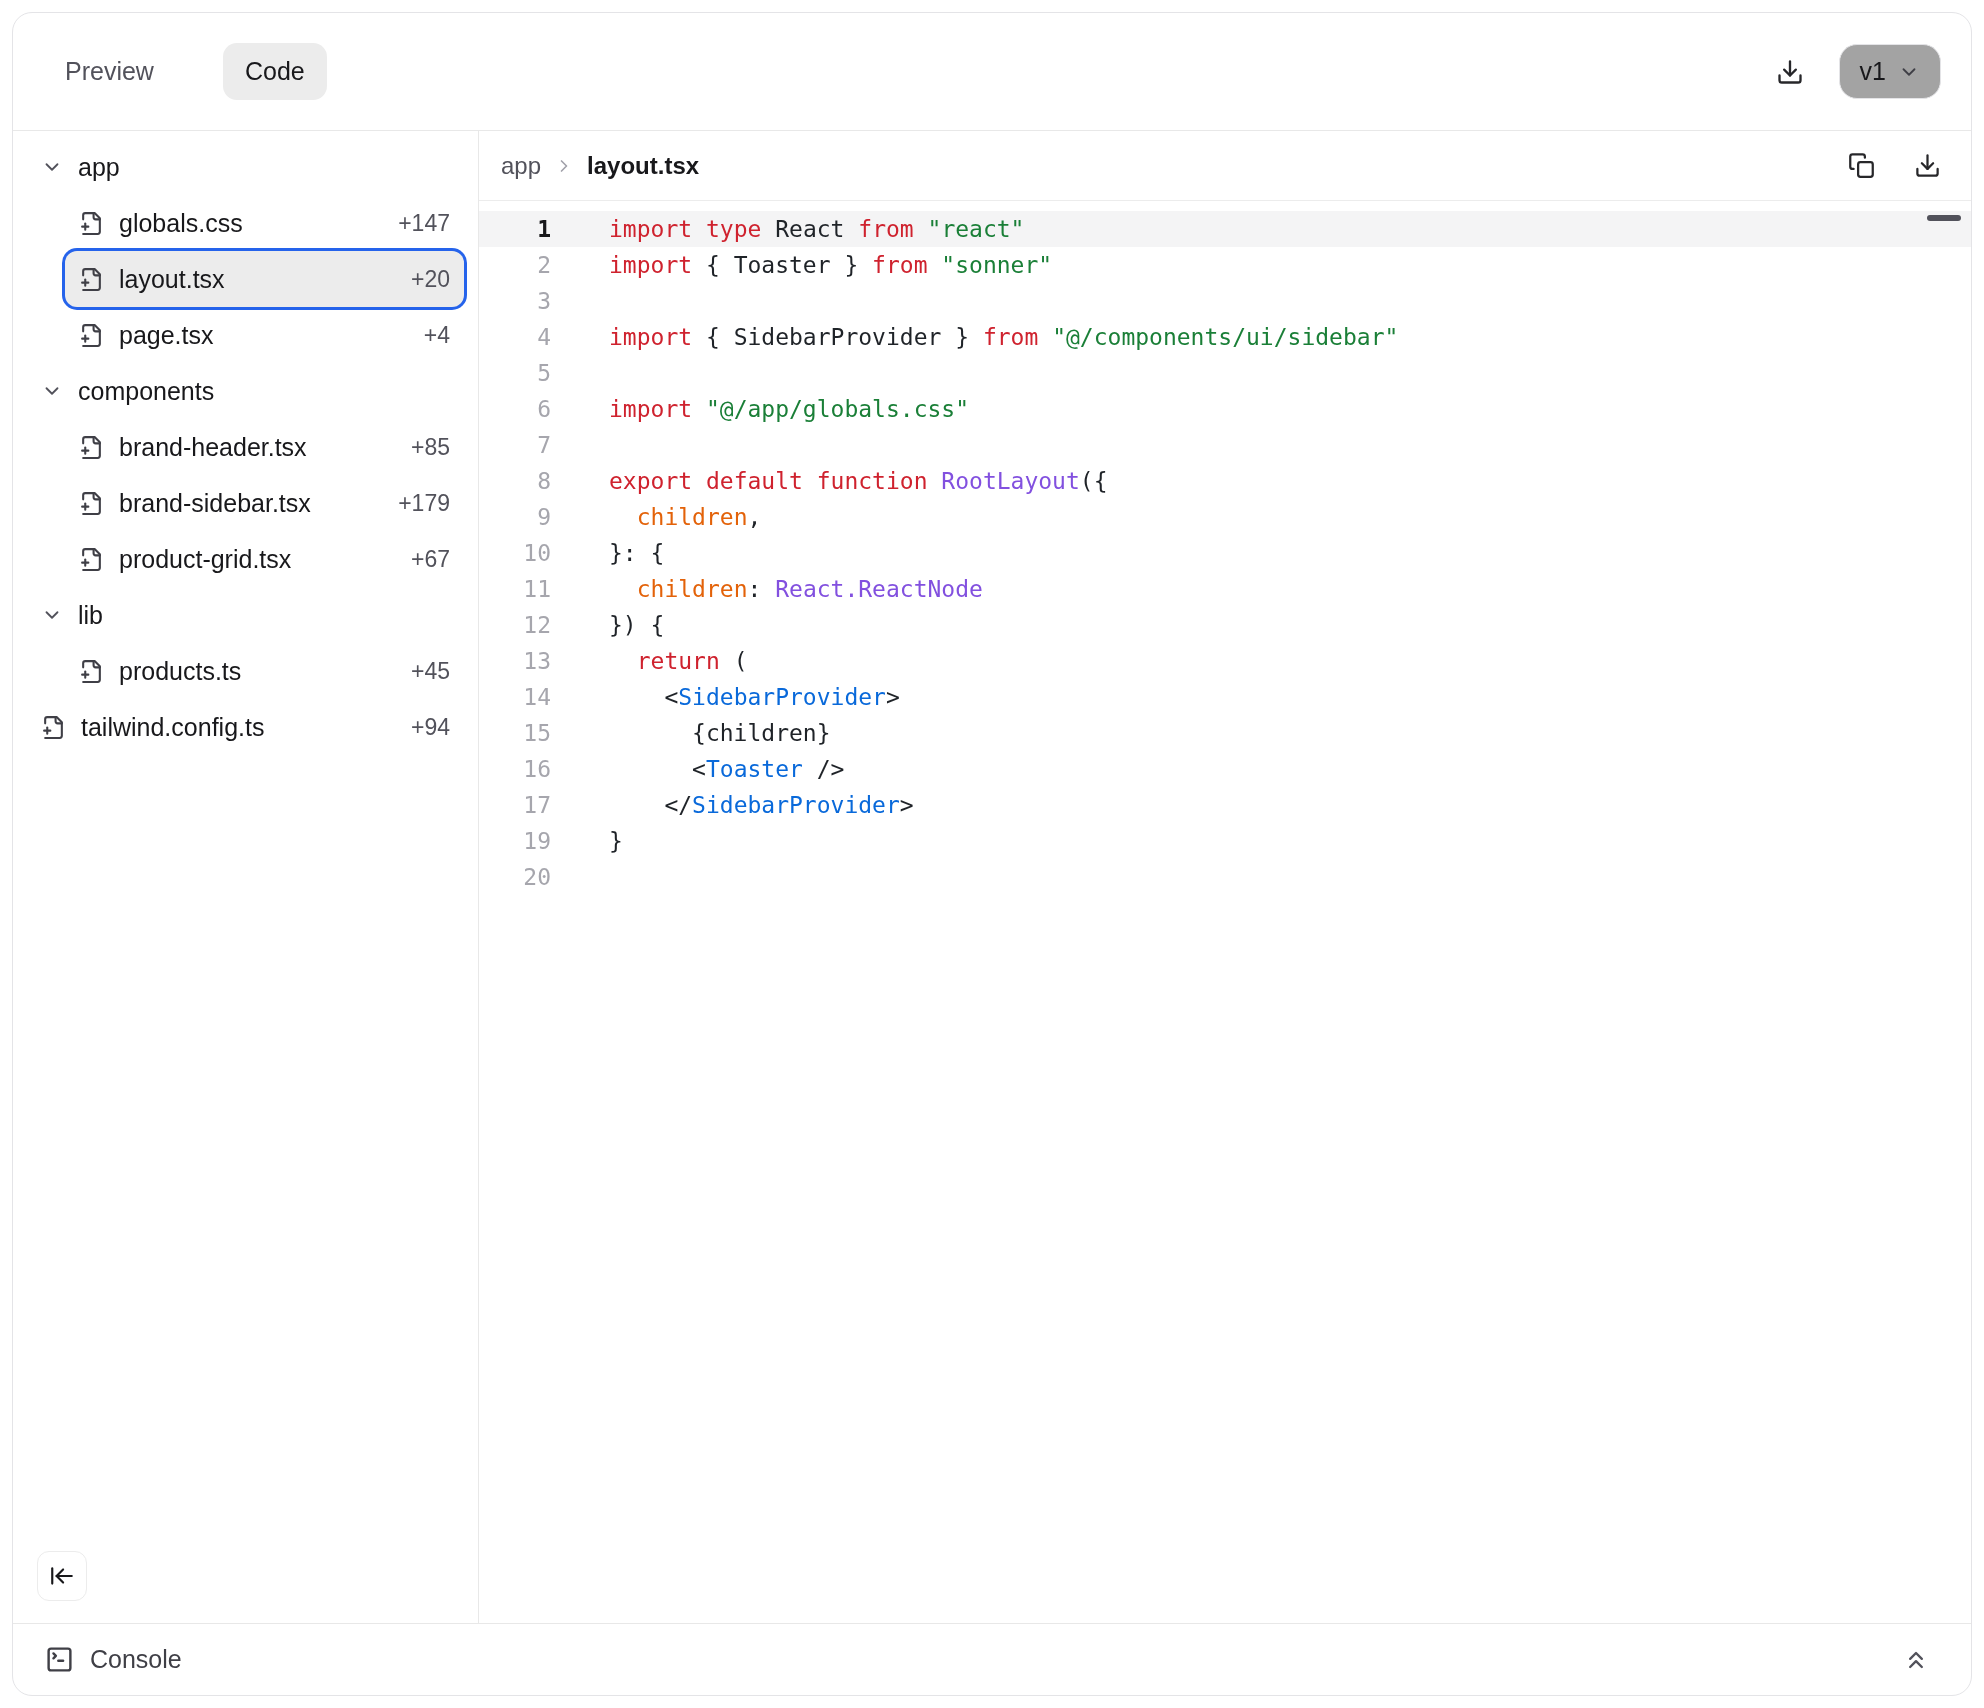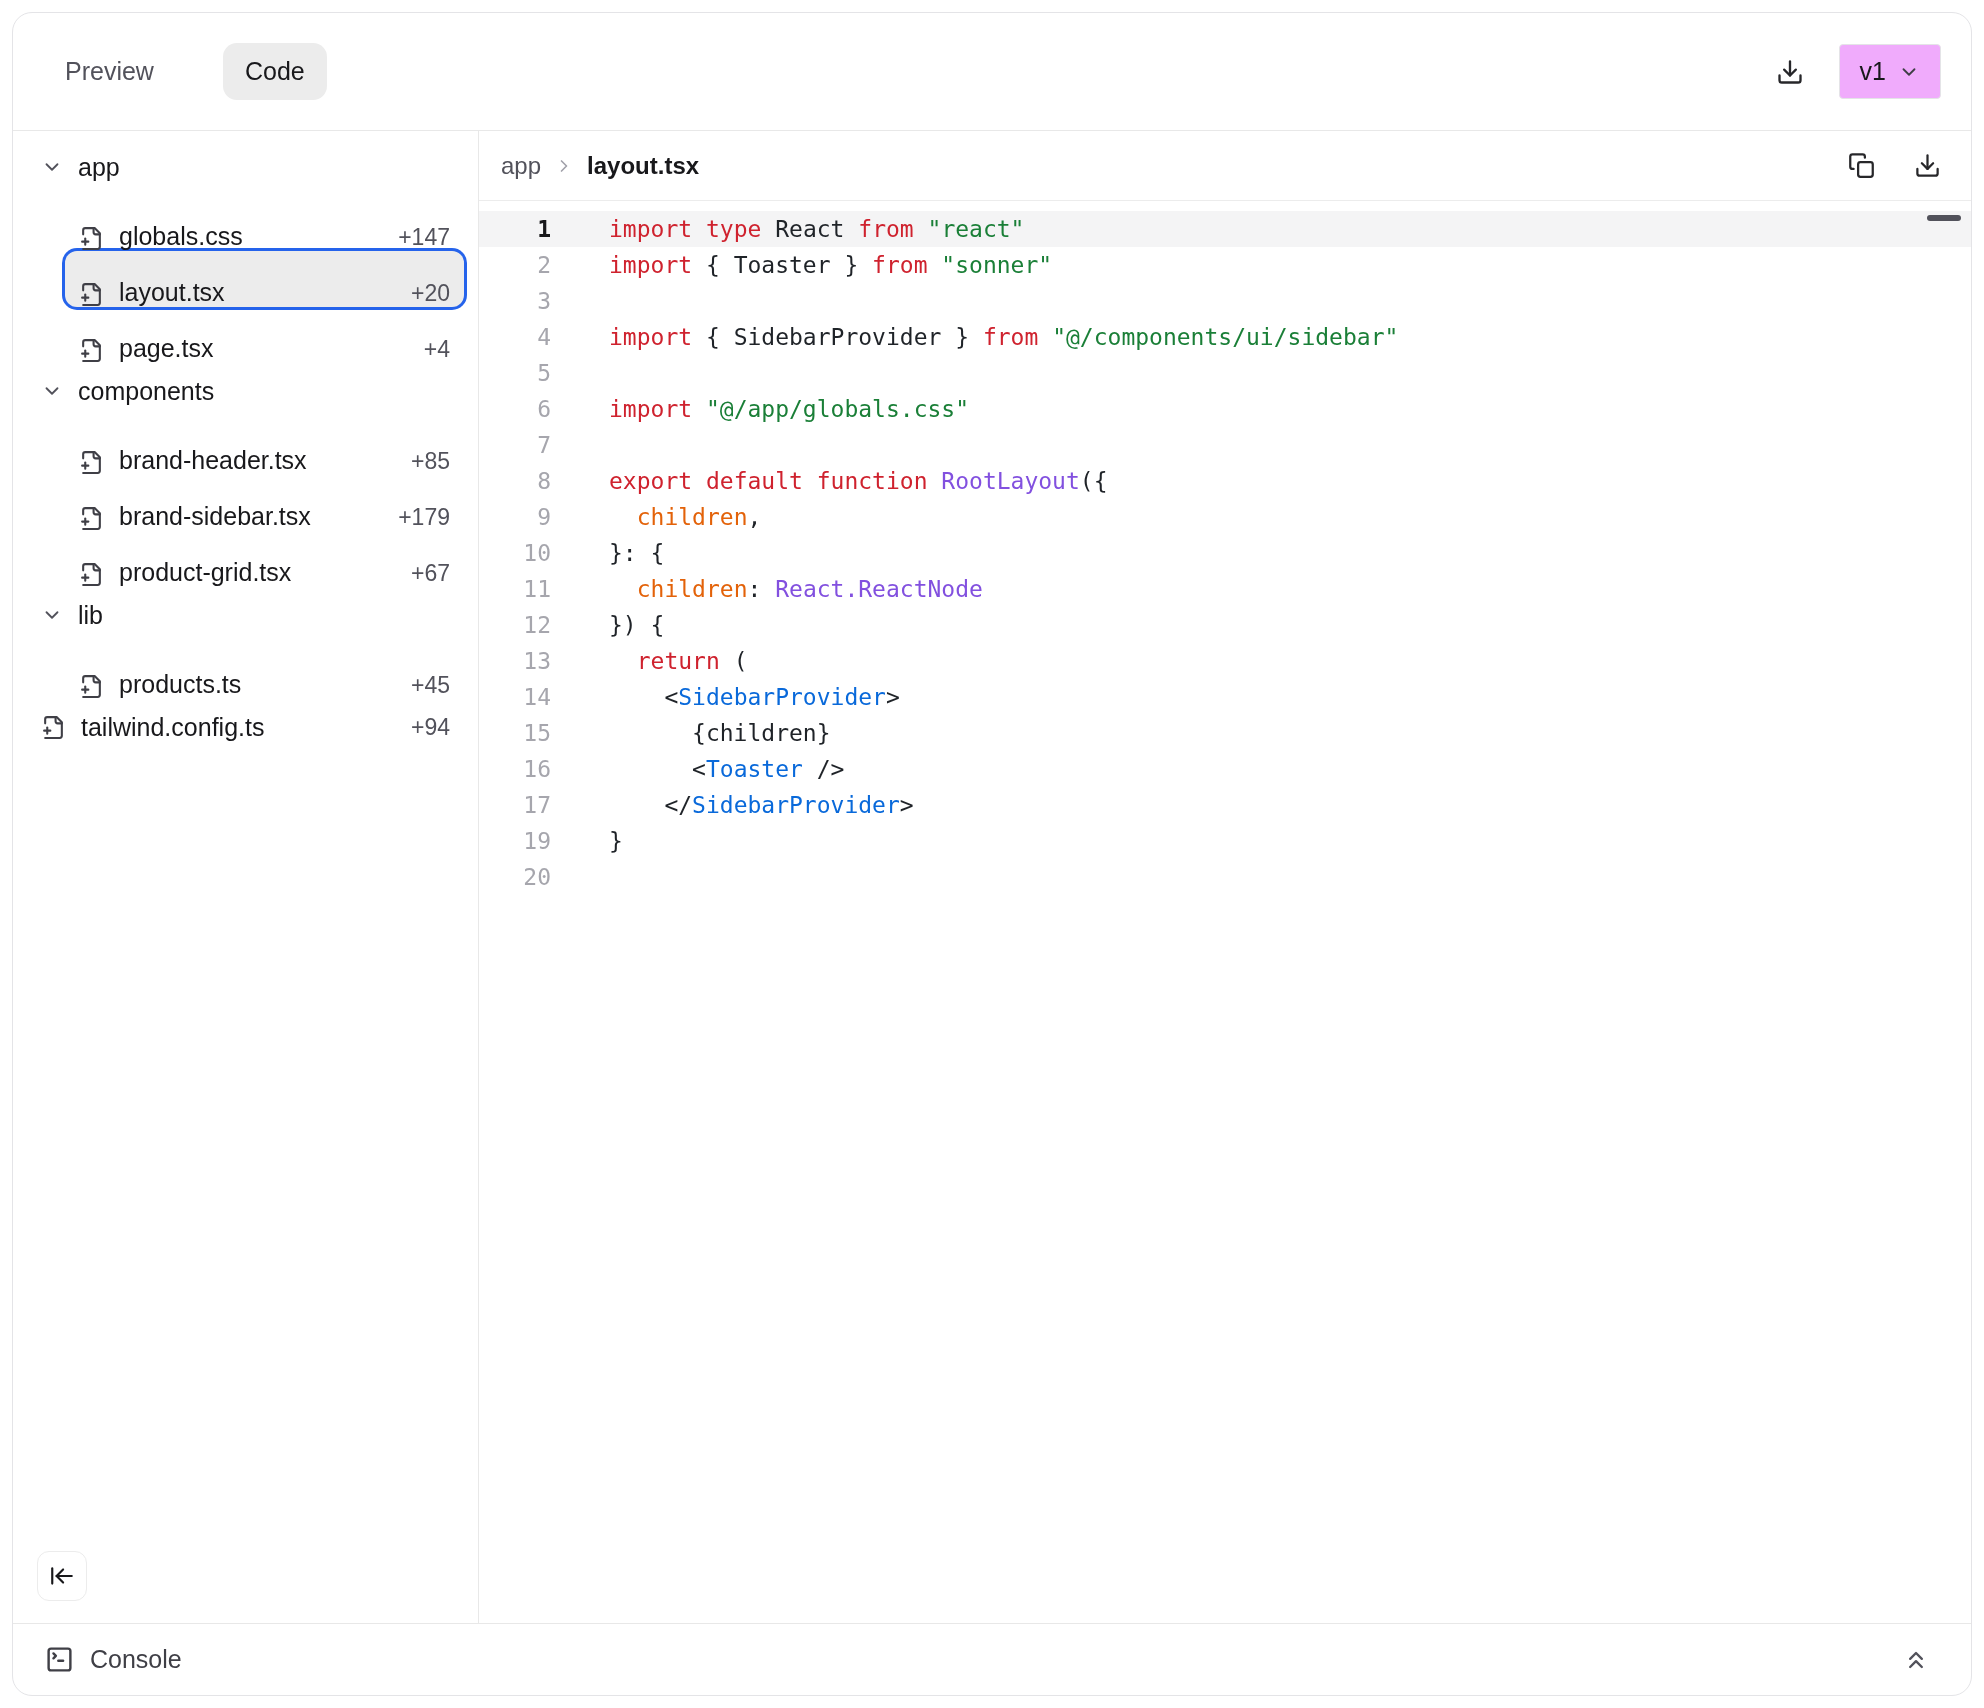--- a/index.html
+++ b/index.html
@@ -12,29 +12,29 @@
     display:flex; flex-direction:column;
   }
 
   
   .top-bar{ height:118px; flex:none; display:flex; align-items:center; padding:0 30px; border-bottom:1px solid #e8e8e8;gap:47px; }
   .tab{ border:none; background:transparent; font-family:inherit; font-size:25px; font-weight:500; color:#52525b; padding:14px 22px; border-radius:14px; cursor:pointer; }
   .tab.active{ background:#ececec; color:#18181b;text-align:right; }
   .top-right{ margin-left:auto; display:flex; align-items:center; gap:26px; }
   .icon-btn{ border:none; background:transparent; width:46px; height:46px; display:flex; align-items:center; justify-content:center; color:#27272a; cursor:pointer; border-radius:10px; }
   .icon-btn svg{ width:28px; height:28px; }
-  .version-btn{ display:flex; align-items:center; gap:12px; border:1.5px solid #e4e4e7; background:#f0abfc; border-radius:4px; padding:12px 20px; font-family:inherit; font-size:25px; font-weight:500; color:#18181b; cursor:pointer; }
+  .version-btn{ display:flex; align-items:center; gap:12px; border:1.5px solid #e4e4e7; background:#a3a3a3; border-radius:18px; padding:12px 20px; font-family:inherit; font-size:25px; font-weight:500; color:#18181b; cursor:pointer; }
   .version-btn svg{ width:22px; height:22px; color:#3f3f46; }
 
   
   .body-row{ flex:1; display:flex; min-height:0; }
   .sidebar{ width:466px; flex:none; border-right:1px solid #e8e8e8; padding:8px 14px; position:relative; }
 
   .tree-row{ height:56px; display:flex; align-items:center; gap:15px; padding:0 14px; border-radius:12px; font-size:25px; color:#18181b; cursor:pointer; }
-  .tree-row.indent1{ margin-left:38px;align-items:flex-end; }
+  .tree-row.indent1{ margin-left:38px; }
   .tree-row.selected{ background:#ececec; box-shadow:0 0 0 3px var(--accent); }
   .tree-row .t-icon{ display:flex; flex:none; color:#3f3f46; }
   .tree-row.folder .t-icon{ color:#52525b; }
   .tree-row .t-icon svg{ width:25px; height:25px; }
   .tree-row.folder .t-icon svg{ width:22px; height:22px; }
   .tree-row .t-label{ white-space:nowrap; }
   .tree-row .t-badge{ margin-left:auto; font-size:23px; color:var(--badge); }
 
   .collapse-btn{ position:absolute; left:24px; bottom:22px; width:50px; height:50px; border:1.5px solid #ececec; border-radius:12px; background:#fff; display:flex; align-items:center; justify-content:center; color:#18181b; cursor:pointer; }
   .collapse-btn svg{ width:26px; height:26px; }

